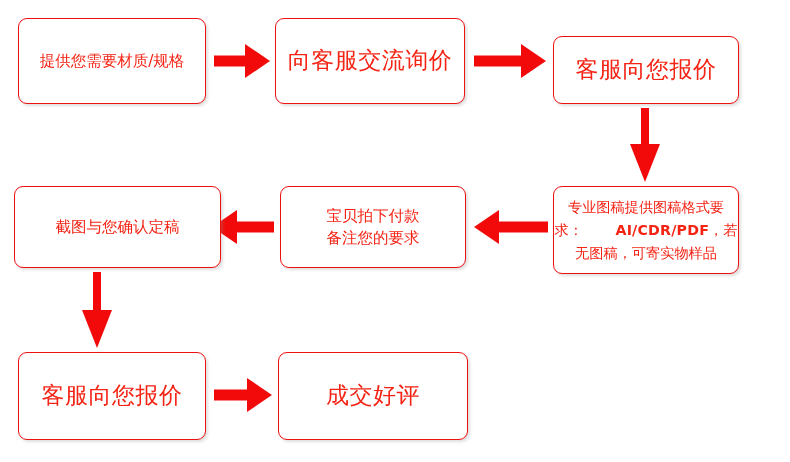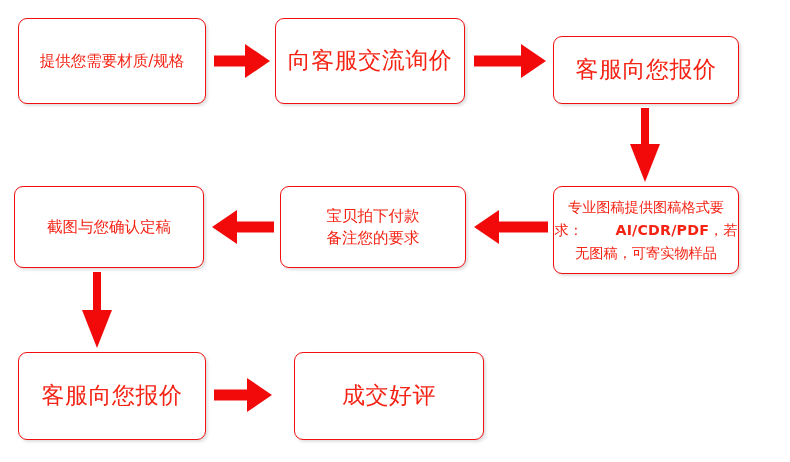--- a/index.html
+++ b/index.html
@@ -49,24 +49,24 @@
   .node.tiny    { font-size: 14.2px; line-height: 1.62; }
   .node.tiny b  { font-weight: bold; letter-spacing: 0.2px; margin-left: 28px; }
 
   
   #node-requirements { left: 18px;  top: 18px;  width: 188px; height: 86px;  }
   #node-inquiry      { left: 275px; top: 18px;  width: 190px; height: 86px;  }
   #node-quote        { left: 553px; top: 36px;  width: 186px; height: 68px;  }
 
   #node-artwork      { left: 553px; top: 186px; width: 186px; height: 88px;  }
   #node-payment      { left: 280px; top: 186px; width: 186px; height: 82px;  }
-  #node-proof        { left: 14px;  top: 186px; width: 190px; height: 82px;  }
+  #node-proof        { left: 14px;  top: 186px; width: 207px; height: 82px;  }
 
   #node-production   { left: 18px;  top: 352px; width: 188px; height: 88px;  }
-  #node-complete     { left: 294px; top: 352px; width: 190px; height: 88px;  }
+  #node-complete     { left: 278px; top: 352px; width: 190px; height: 88px;  }
 
   
   .arrow { position: absolute; }
 
   
   .arrow.right .shaft {
     position: absolute;
     left: 0; top: 50%;
     transform: translateY(-50%);
     height: 11px;

